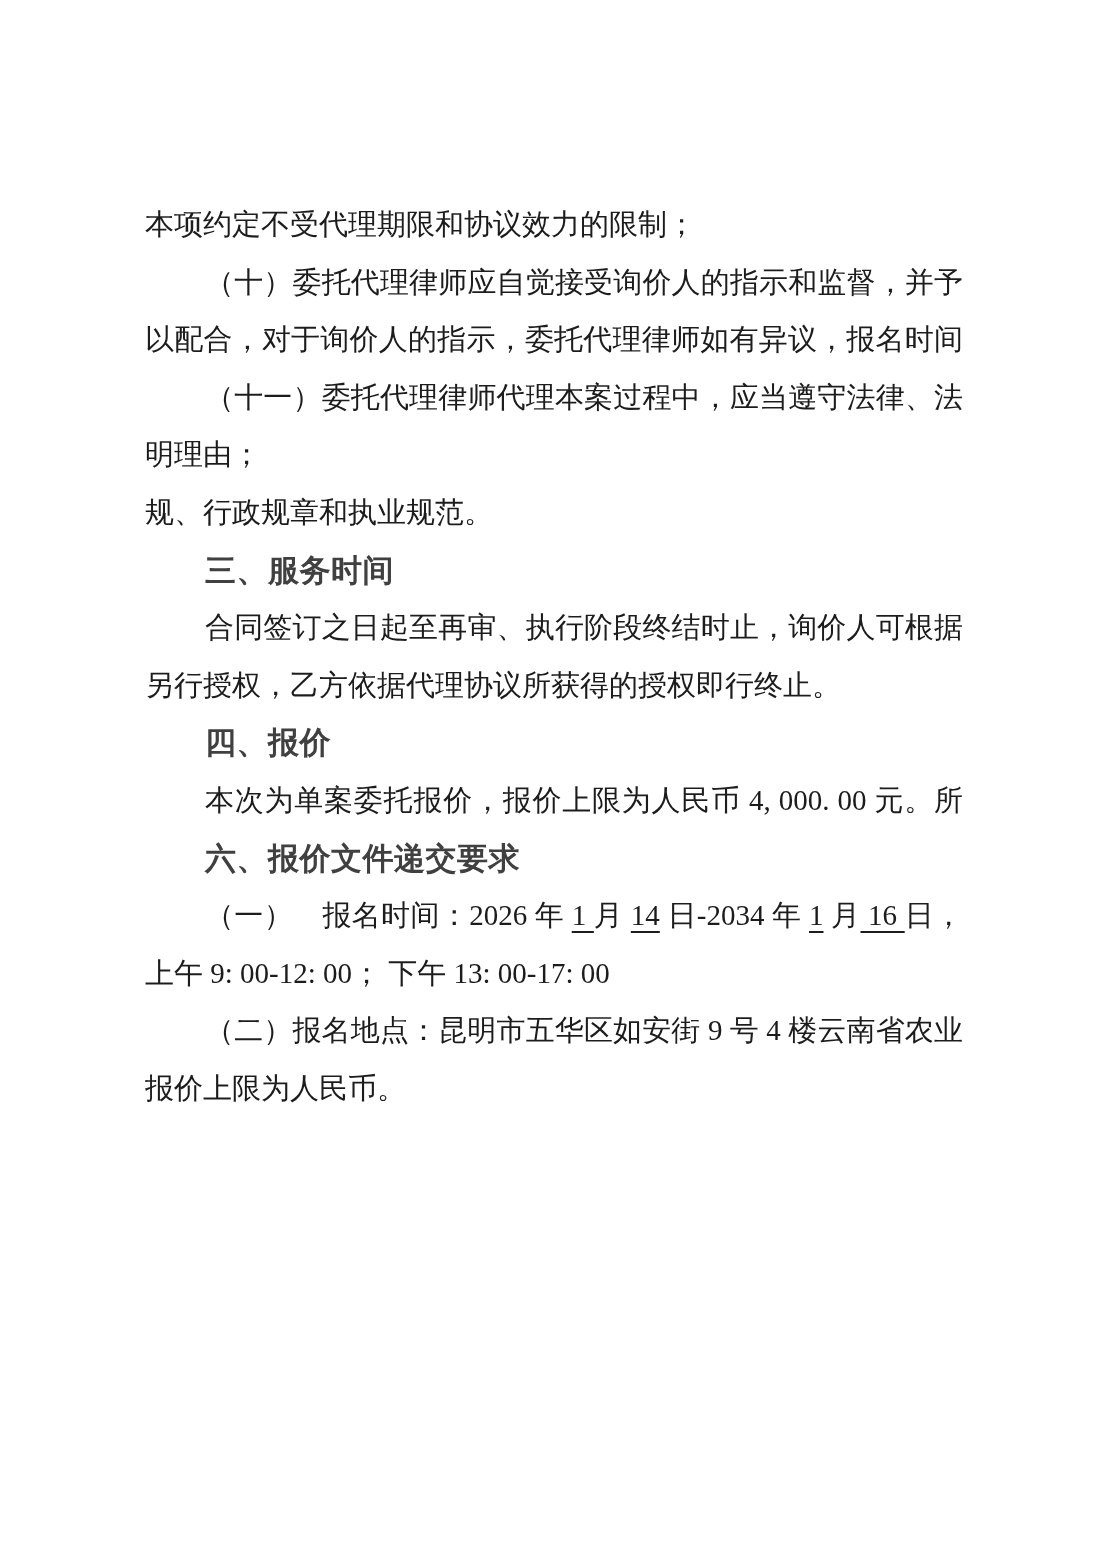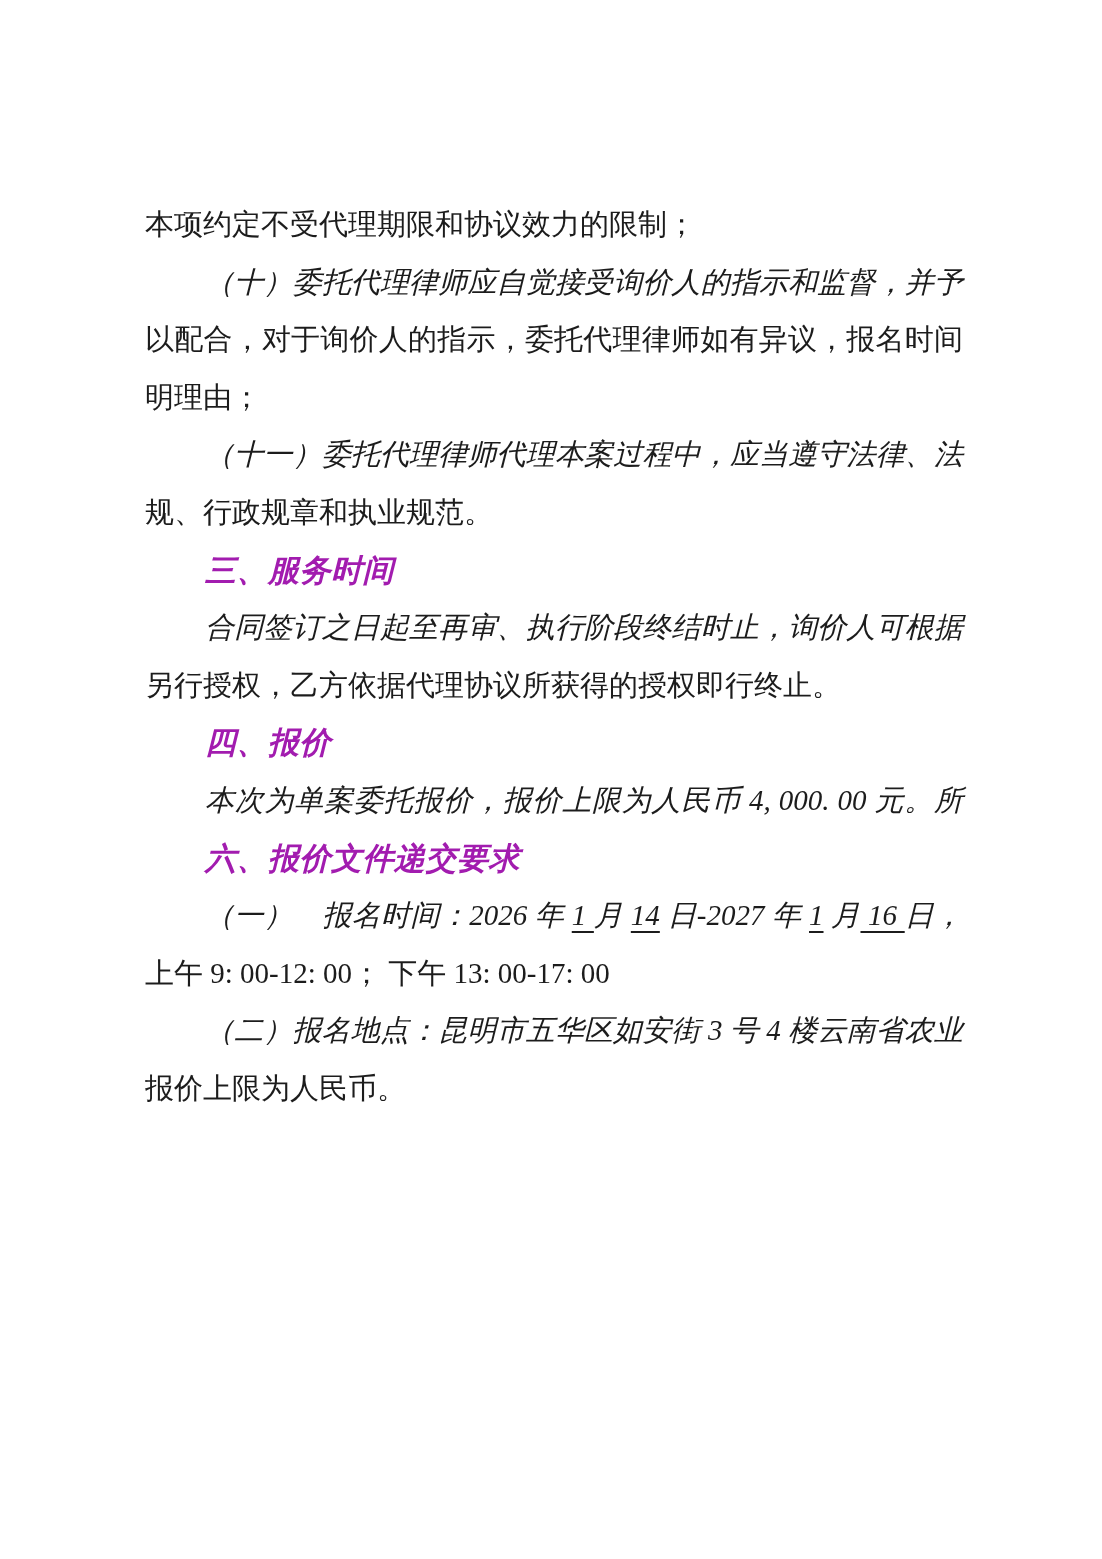--- a/index.html
+++ b/index.html
@@ -28,27 +28,26 @@
     color: #1c1c1c;
     white-space: nowrap;
     text-align: left;
   }
   .fill {
     text-align: justify;
     text-align-last: justify;
   }
   .indent {
     text-indent: 60px;
-    font-style: italic;
   }
   .heading {
     font-family: "Liberation Sans", "DejaVu Sans", sans-serif;
     font-weight: 700;
     font-size: 31px;
-    color: #a21caf;
+    color: #404040;
     letter-spacing: 0.5px;
   }
   .u {
     text-decoration: underline;
     text-decoration-thickness: 2px;
     text-underline-offset: 6px;
   }
   .page-number {
     position: absolute;
     left: 145px;
@@ -63,40 +62,40 @@
 </head>
 <body>
 
 <div class="page">
   <div class="content">
 
     <div class="line">本项约定不受代理期限和协议效力的限制；</div>
 
     <div class="line indent fill">（十）委托代理律师应自觉接受询价人的指示和监督，并予</div>
     <div class="line fill">以配合，对于询价人的指示，委托代理律师如有异议，报名时间</div>
+    <div class="line indent fill">（十一）委托代理律师代理本案过程中，应当遵守法律、法</div>
+
     <div class="line">明理由；</div>
-
-    <div class="line indent fill">（十一）委托代理律师代理本案过程中，应当遵守法律、法</div>
     <div class="line">规、行政规章和执业规范。</div>
 
     <div class="line indent heading">三、服务时间</div>
 
     <div class="line indent fill">合同签订之日起至再审、执行阶段终结时止，询价人可根据</div>
     <div class="line">另行授权，乙方依据代理协议所获得的授权即行终止。</div>
 
     <div class="line indent heading">四、报价</div>
 
     <div class="line indent fill">本次为单案委托报价，报价上限为人民币 4, 000. 00 元。所</div>
 
     <div class="line indent heading">六、报价文件递交要求</div>
 
-    <div class="line indent fill"><span>（一）　报名时间：2026 年 </span><span class="u">1 </span><span>月 </span><span class="u">14</span><span> 日-2027 年 </span><span class="u">1</span><span> 月</span><span class="u"> 16 </span><span> 日，</span></div>
+    <div class="line indent fill"><span>（一）　报名时间：2026 年 </span><span class="u">1 </span><span>月 </span><span class="u">14</span><span> 日-2034 年 </span><span class="u">1</span><span> 月</span><span class="u"> 16 </span><span> 日，</span></div>
 
     <div class="line">上午 9: 00-12: 00； 下午 13: 00-17: 00</div>
 
-    <div class="line indent fill">（二）报名地点：昆明市五华区如安街 3 号 4 楼云南省农业</div>
+    <div class="line indent fill">（二）报名地点：昆明市五华区如安街 9 号 4 楼云南省农业</div>
     <div class="line">报价上限为人民币。</div>
 
 
   </div>
 
   <div class="page-number">3</div>
 </div>
 
 </body></html>

